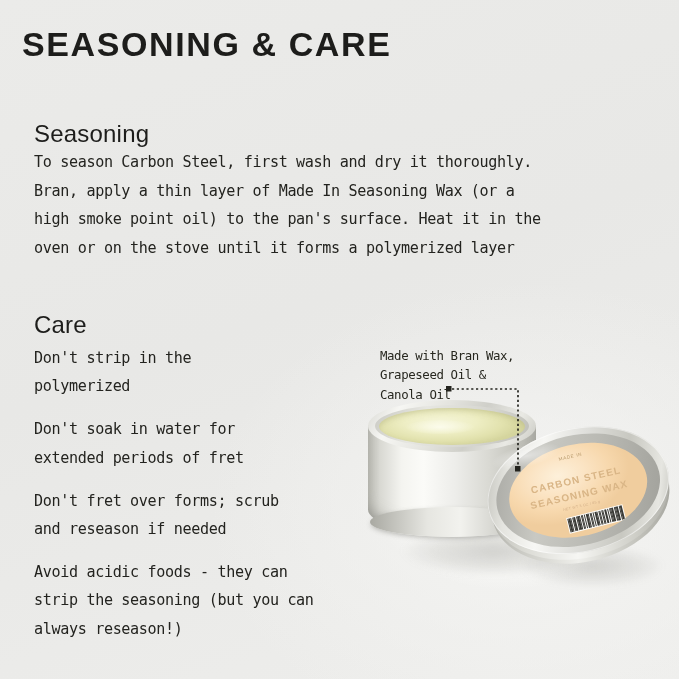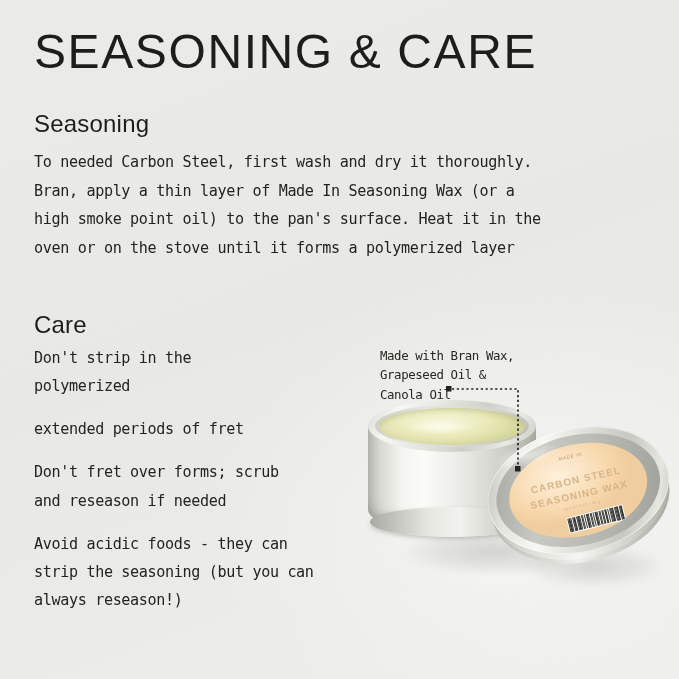--- a/index.html
+++ b/index.html
@@ -19,39 +19,39 @@
     width: 679px;
     height: 679px;
     background:
       radial-gradient(ellipse 520px 380px at 78% 76%, #f4f4f2 0%, rgba(244,244,242,0) 62%),
       linear-gradient(160deg, #ebebe9 0%, #e8e8e6 45%, #eeeeec 100%);
   }
 
   
   .page-title {
     position: absolute;
-    left: 34px;
+    left: 22px;
     top: 26px;
-    font-size: 48px;
-    font-weight: 400;
+    font-size: 34px;
+    font-weight: 700;
     letter-spacing: 1.6px;
     color: #1d1d1b;
     line-height: 1.1;
     white-space: nowrap;
   }
 
   .section-heading {
     position: absolute;
     left: 34px;
     font-size: 24px;
     font-weight: 300;
     letter-spacing: 0.2px;
     color: #1d1d1b;
   }
-  .section-heading.seasoning { top: 110px; }
+  .section-heading.seasoning { top: 120px; }
   .section-heading.care { top: 311px; }
 
   .body-copy {
     position: absolute;
     left: 34px;
     font-family: "DejaVu Sans Mono", "Liberation Mono", monospace;
     font-size: 15.1px;
     line-height: 28.6px;
     color: #23231f;
     letter-spacing: -0.35px;
@@ -290,33 +290,34 @@
 </style>
 </head>
 <body>
 
 <div id="page">
 
   <div class="page-title">SEASONING &amp; CARE</div>
 
   <div class="section-heading seasoning">Seasoning</div>
   <div class="body-copy seasoning-copy">
-    <span class="line">To needed Carbon Steel, first wash and dry it thoroughly.</span>
+    <span class="line">To season Carbon Steel, first wash and dry it thoroughly.</span>
     <span class="line">Bran, apply a thin layer of Made In Seasoning Wax (or a</span>
     <span class="line">high smoke point oil) to the pan's surface. Heat it in the</span>
     <span class="line">oven or on the stove until it forms a polymerized layer</span>
   </div>
 
   <div class="section-heading care">Care</div>
   <div class="care-list">
     <div class="care-item">
       <span class="line">Don't strip in the</span>
       <span class="line">polymerized</span>
     </div>
     <div class="care-item">
+      <span class="line">Don't soak in water for</span>
       <span class="line">extended periods of fret</span>
     </div>
     <div class="care-item">
       <span class="line">Don't fret over forms; scrub</span>
       <span class="line">and reseason if needed</span>
     </div>
     <div class="care-item">
       <span class="line">Avoid acidic foods - they can</span>
       <span class="line">strip the seasoning (but you can</span>
       <span class="line">always reseason!)</span>

